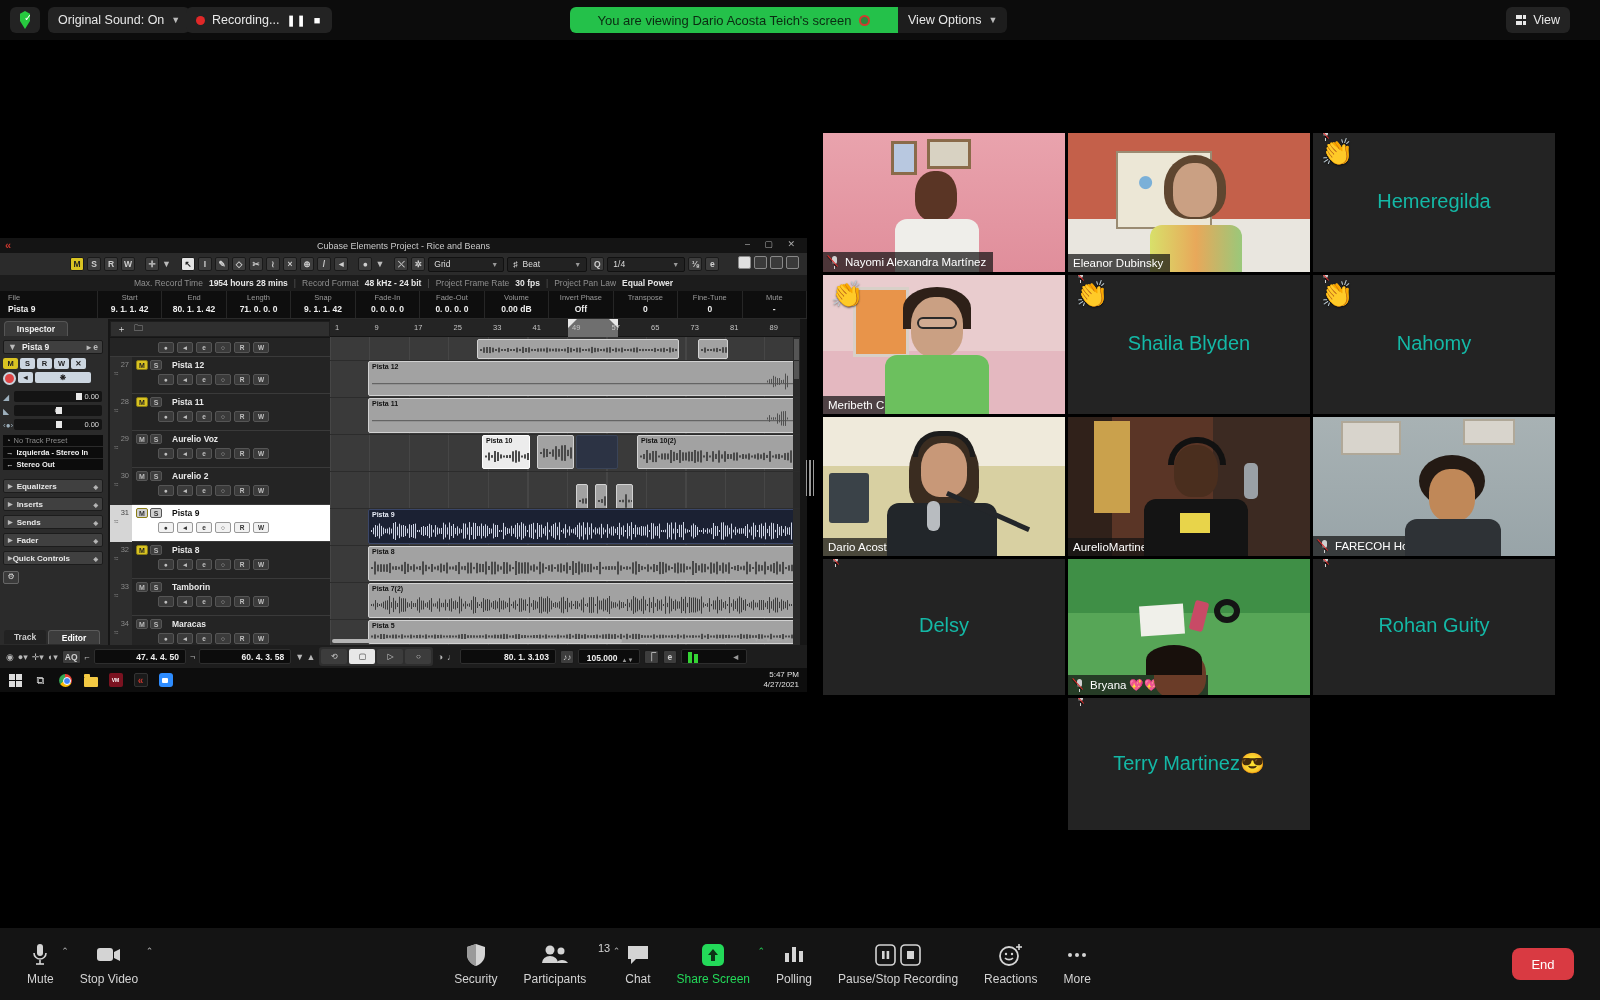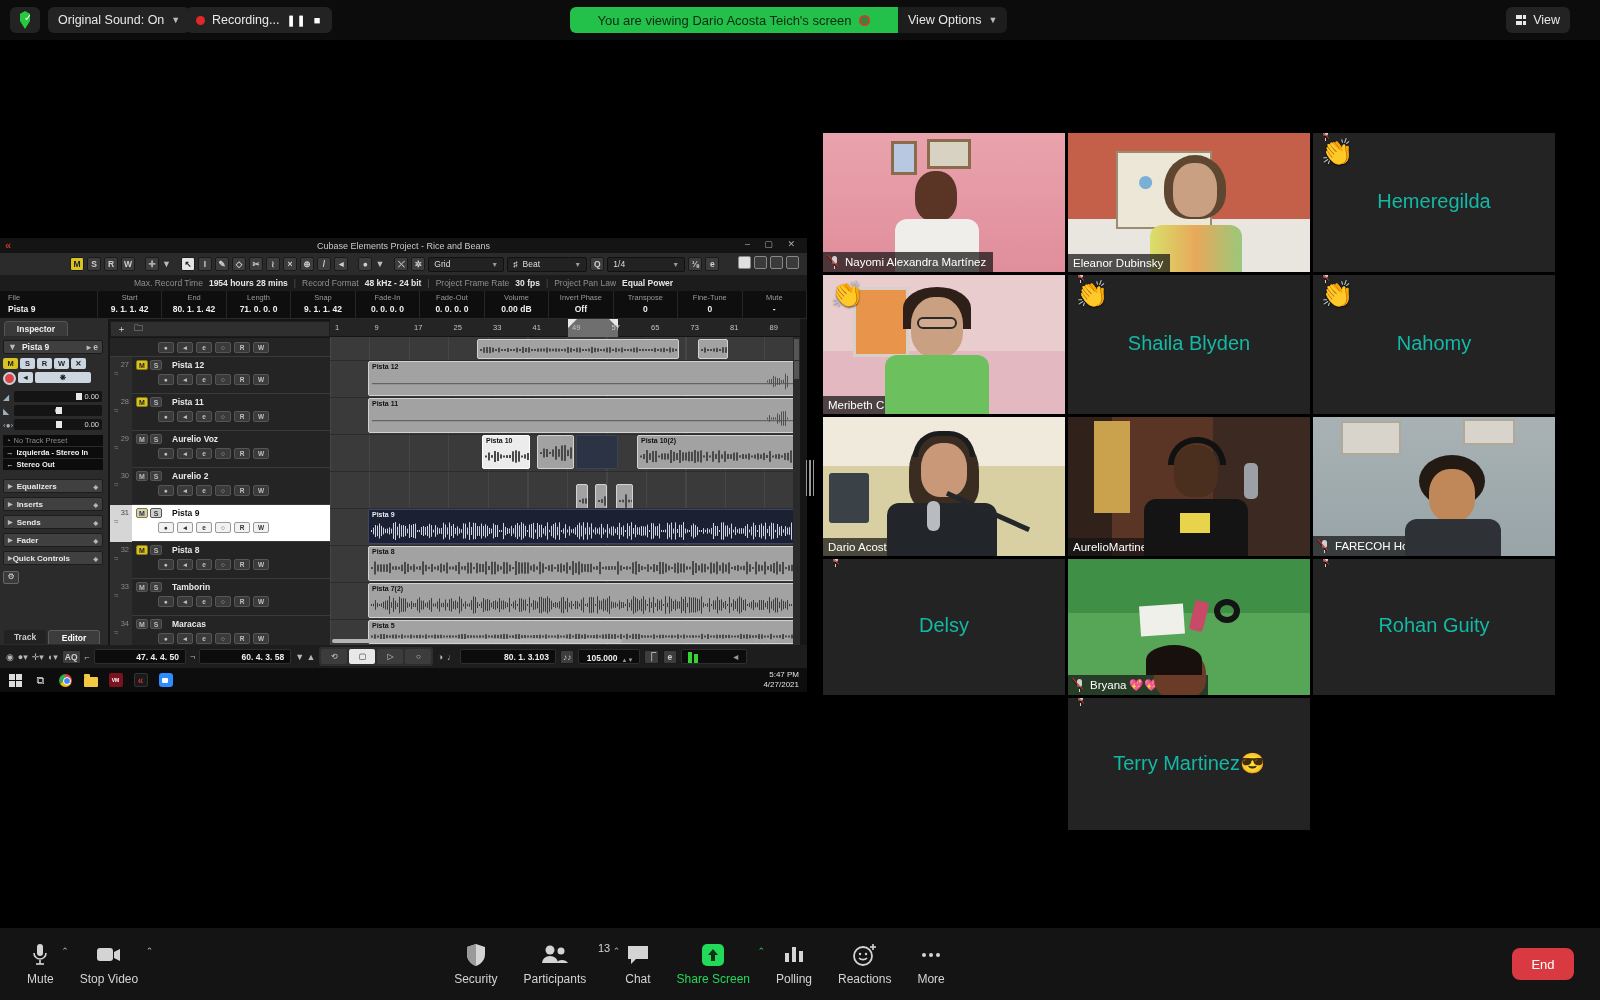--- a/index.html
+++ b/index.html
@@ -1918,20 +1918,30 @@
   </div>
   <div class="bt-item">
     <svg width="22" height="24" viewBox="0 0 22 24">
         <rect x="2" y="10" width="4" height="9" fill="#d4d4d4"></rect>
         <rect x="9" y="4" width="4" height="15" fill="#d4d4d4"></rect>
         <rect x="16" y="8" width="4" height="11" fill="#d4d4d4"></rect>
       </svg>
     <span class="bt-label">Polling</span>
   </div>
   <div class="bt-item">
+    <svg width="46" height="24" viewBox="0 0 46 24">
+        <rect x="1" y="2" width="19" height="20" rx="4" fill="none" stroke="#d4d4d4" stroke-width="1.6"></rect>
+        <rect x="7" y="8" width="2.6" height="8" fill="#d4d4d4"></rect>
+        <rect x="11.6" y="8" width="2.6" height="8" fill="#d4d4d4"></rect>
+        <rect x="26" y="2" width="19" height="20" rx="4" fill="none" stroke="#d4d4d4" stroke-width="1.6"></rect>
+        <rect x="32" y="8" width="7" height="8" fill="#d4d4d4"></rect>
+      </svg>
+    <span class="bt-label">Pause/Stop Recording</span>
+  </div>
+  <div class="bt-item">
     <svg width="26" height="24" viewBox="0 0 26 24">
         <circle cx="11" cy="13" r="9" fill="none" stroke="#d4d4d4" stroke-width="1.8"></circle>
         <circle cx="8" cy="11" r="1.2" fill="#d4d4d4"></circle>
         <circle cx="14" cy="11" r="1.2" fill="#d4d4d4"></circle>
         <path d="M7 15 a5 4 0 0 0 8 0" stroke="#d4d4d4" stroke-width="1.6" fill="none"></path>
         <line x1="21" y1="1" x2="21" y2="7" stroke="#d4d4d4" stroke-width="1.6"></line>
         <line x1="18" y1="4" x2="24" y2="4" stroke="#d4d4d4" stroke-width="1.6"></line>
       </svg>
     <span class="bt-label">Reactions</span>
   </div>

